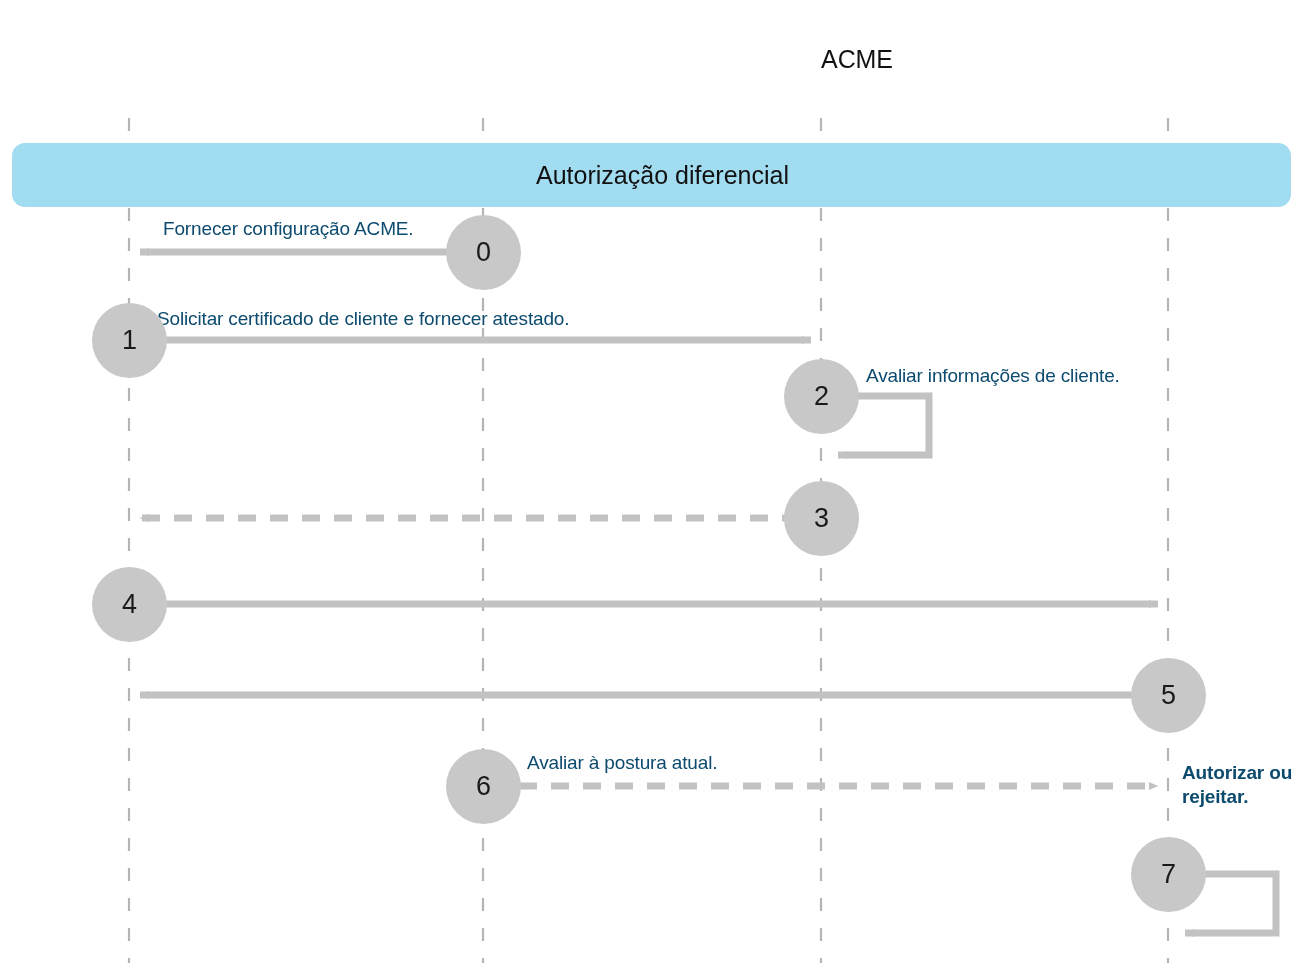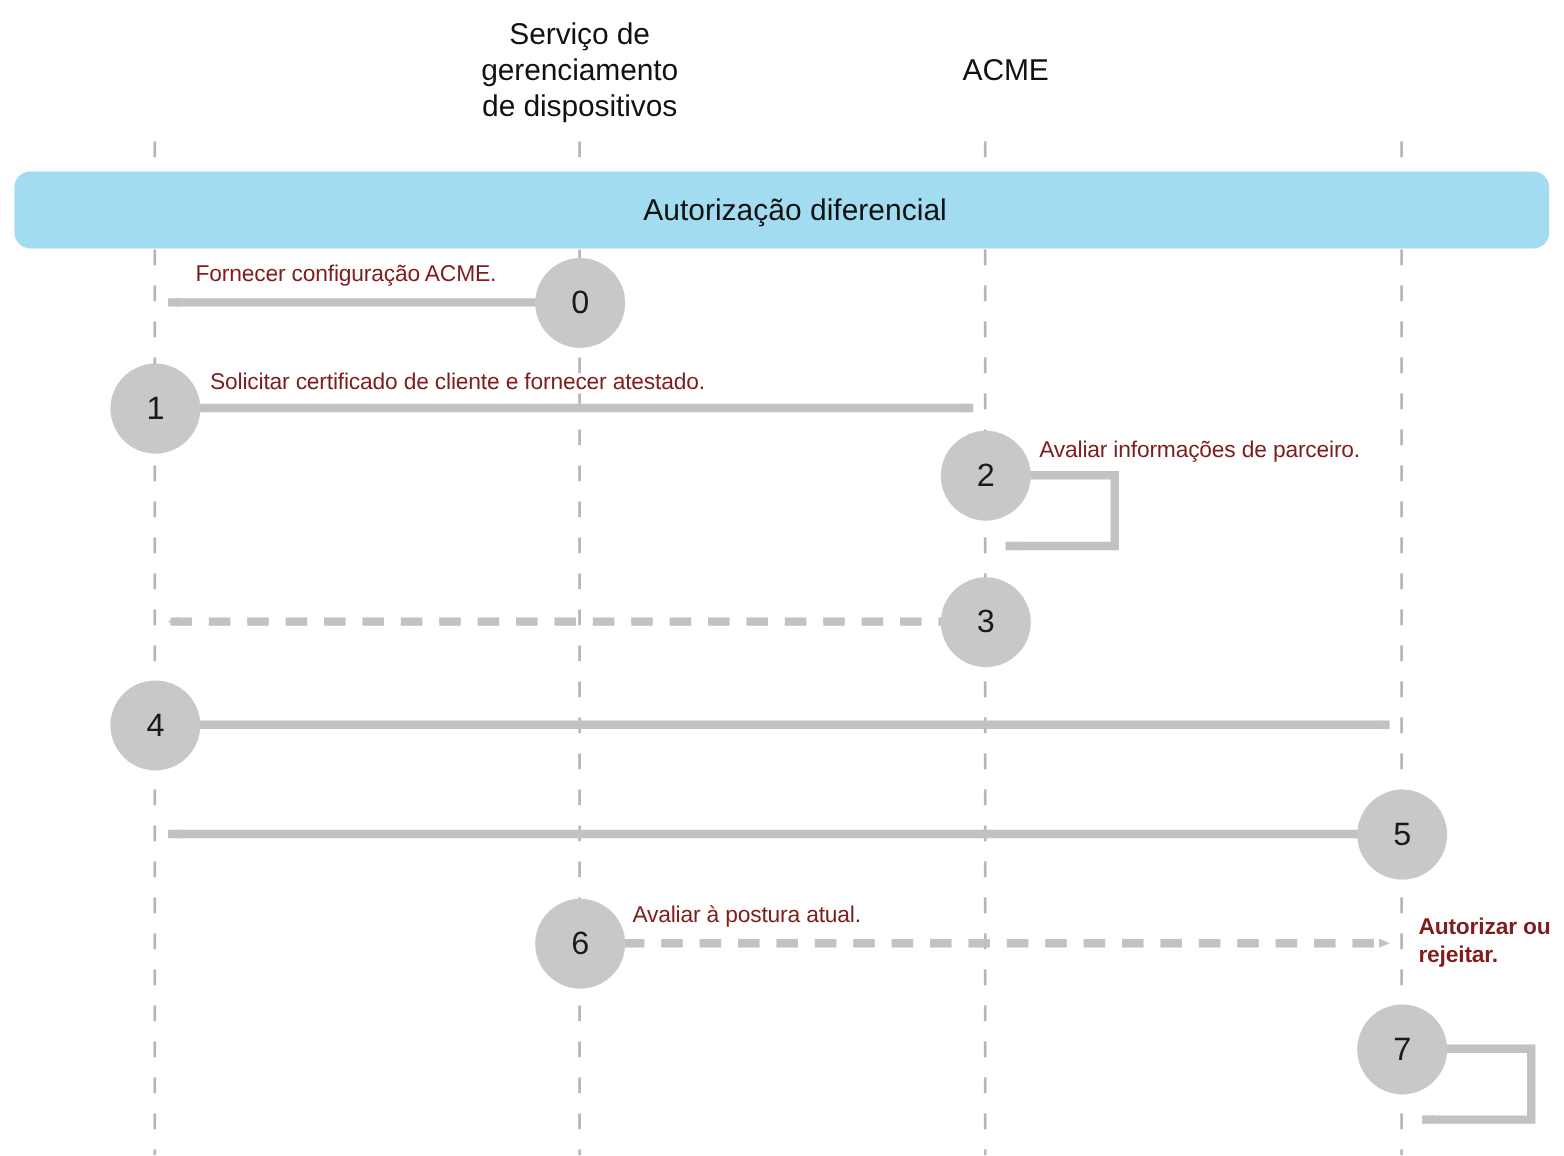--- a/index.html
+++ b/index.html
@@ -38,21 +38,21 @@
     position: absolute;
     text-align: center;
     font-size: 25px;
     line-height: 30px;
     color: #111111;
   }
   .msg-label {
     position: absolute;
     font-size: 19px;
     line-height: 24px;
-    color: #7f1d1d;
+    color: #0c4a6e;
     white-space: pre-line;
     letter-spacing: -0.15px;
   }
   .msg-label.right-align {
     text-align: right;
   }
   .step-badge {
     position: absolute;
     border-radius: 50%;
     background: #c8c8c8;
@@ -99,34 +99,31 @@
     <line x1="129" y1="604" x2="1158" y2="604" stroke="#c2c2c2" stroke-width="7" marker-end="url(#arrowhead)"></line>
 
     <line x1="1150" y1="695" x2="140" y2="695" stroke="#c2c2c2" stroke-width="7" marker-end="url(#arrowhead-left)"></line>
 
     <line x1="519" y1="786" x2="1158" y2="786" stroke="#c2c2c2" stroke-width="7" stroke-dasharray="18 14" marker-end="url(#arrowhead)"></line>
 
     <path d="M 1203 874 L 1276 874 L 1276 933 L 1185 933" fill="none" stroke="#c2c2c2" stroke-width="7" marker-end="url(#arrowhead-left)"></path>
   </svg>
 
 
-  <div class="actor-label" style="left:363px; top:14px; width:240px;">Serviço de
-gerenciamento
-de dispositivos</div>
 
-  <div class="actor-label" style="left:738px; top:44px; width:200px;">ACME</div>
+  <div class="actor-label" style="left:757px; top:44px; width:200px;">ACME</div>
 
 
   <div class="banner-title" style="left:12px; top:160px; width:1301px;">Autorização diferencial</div>
 
   <div class="msg-label" style="left:163px; top:217px;">Fornecer configuração ACME.</div>
 
-  <div class="msg-label" style="left:175px; top:307px;">Solicitar certificado de cliente e fornecer atestado.</div>
+  <div class="msg-label" style="left:157px; top:307px;">Solicitar certificado de cliente e fornecer atestado.</div>
 
-  <div class="msg-label" style="left:866px; top:364px;">Avaliar informações de parceiro.</div>
+  <div class="msg-label" style="left:866px; top:364px;">Avaliar informações de cliente.</div>
 
 
 
 
   <div class="msg-label" style="left:527px; top:751px;">Avaliar à postura atual.</div>
 
   <div class="msg-label" style="left:1182px; top:761px; width:120px;font-weight:bold;">Autorizar ou
 rejeitar.</div>
 
   <div class="step-badge" style="left:446px; top:215px; width:75px; height:75px;">0</div>

